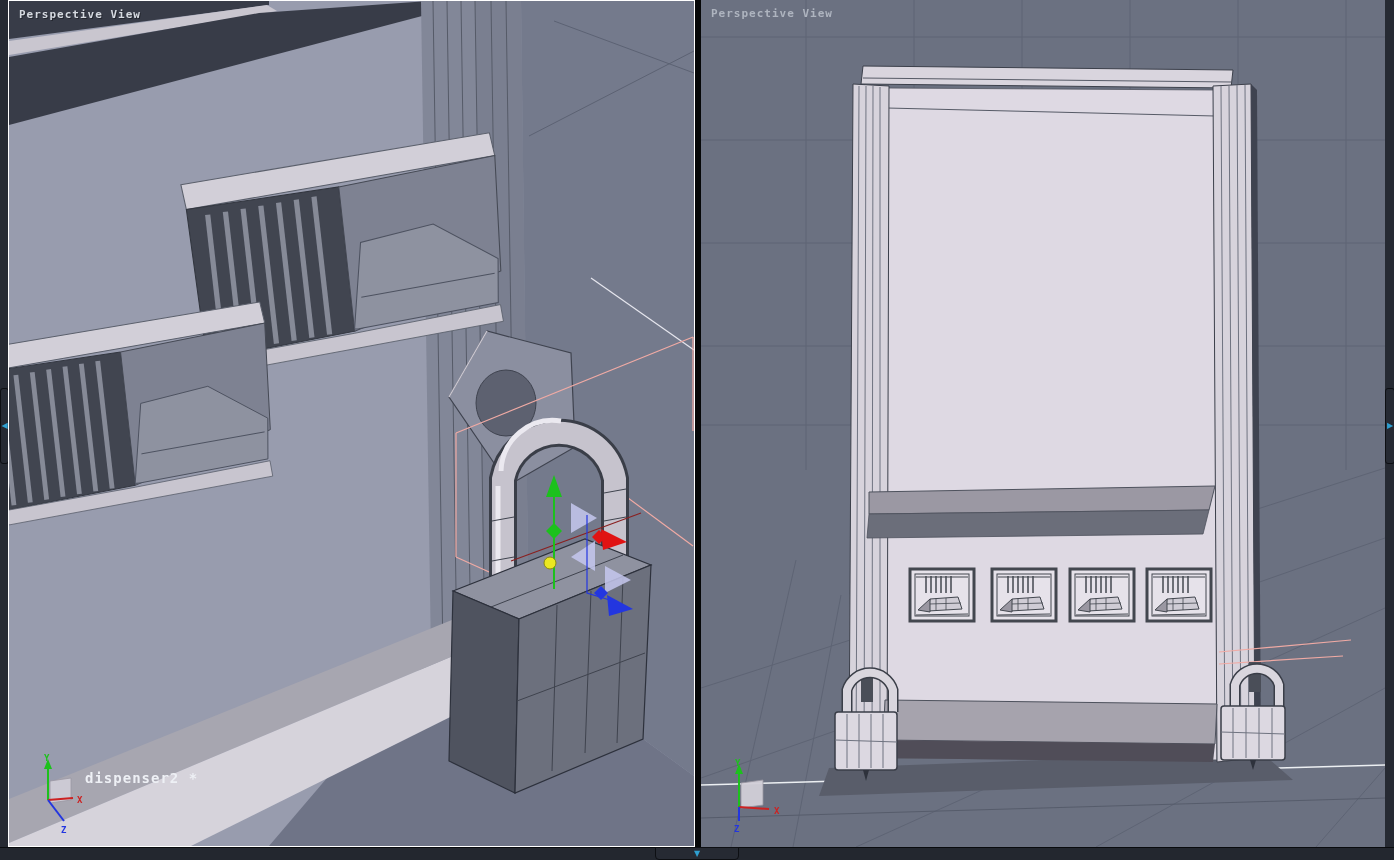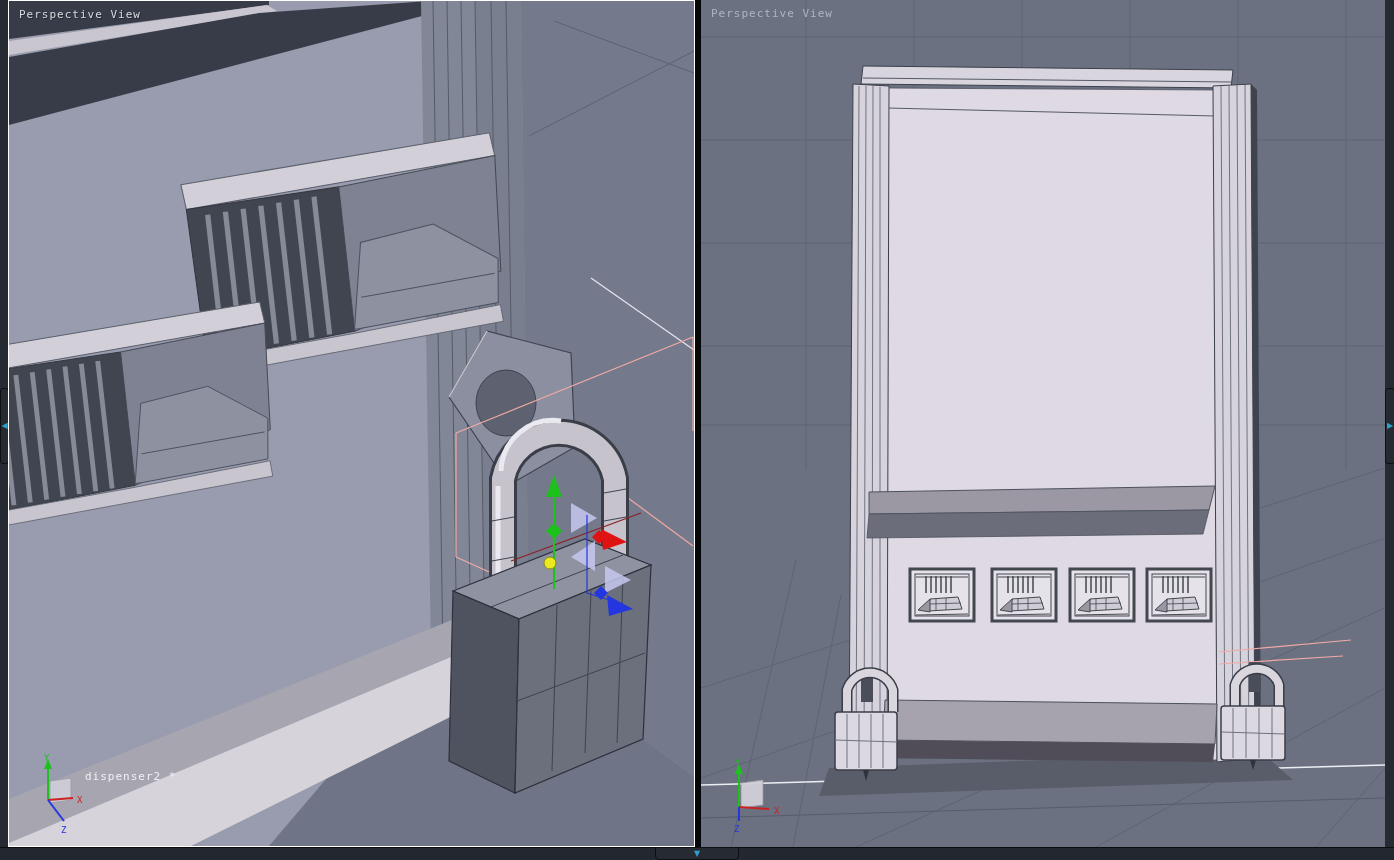--- a/index.html
+++ b/index.html
@@ -1,36 +1,36 @@
 <!DOCTYPE html>
 <html><head>
 <meta charset="utf-8">
 <style>
   html,body{margin:0;padding:0;background:#14161c;width:1394px;height:860px;overflow:hidden;
             font-family:"DejaVu Sans Mono","Liberation Mono",monospace;}
-  .abs{position:absolute;}
+  .abs{position:absolute;font-weight:bold;}
   #stage{position:relative;width:1394px;height:860px;}
 
   
   .edge-strip{background:#262a33;}
   .splitter-handle{border:1px solid #0d0f13;border-radius:3px;background:#262a33;
                    display:flex;align-items:center;justify-content:center;}
   .splitter-arrow{color:#2f9fd0;font-size:8px;line-height:1;font-family:"DejaVu Sans",sans-serif;}
 
   
   #vp-left{left:8px;top:0;width:687px;height:847px;border:1px solid #ffffff;box-sizing:border-box;
            background:#989cae;overflow:hidden;}
   #divider{left:695px;top:0;width:6px;height:847px;background:#060708;}
   #vp-right{left:701px;top:0;width:684px;height:847px;background:#6b7181;overflow:hidden;}
   #bottom-strip{left:0;top:847px;width:1394px;height:13px;background:#23272f;border-top:1px solid #090b0e;}
 
   .vp-title{position:absolute;left:10px;top:7px;font-size:11px;letter-spacing:1px;z-index:5;}
   #vp-left  .vp-title{color:#d6dae1;text-shadow:1px 1px 0 #23262e;}
   #vp-right .vp-title{color:#aeb4bf;}
-  .obj-label{position:absolute;font-size:11px;color:#eef0f5;z-index:5;letter-spacing:1px;}
+  .obj-label{position:absolute;font-size:14px;color:#eef0f5;z-index:5;letter-spacing:1px;}
   svg{display:block;}
   text{font-family:"DejaVu Sans Mono","Liberation Mono",monospace;}
 </style>
 </head>
 <body>
 
 <div id="stage">
 
   <div class="abs edge-strip" style="left:0;top:0;width:8px;height:847px;"></div>
   <div class="abs splitter-handle" style="left:0;top:388px;width:7px;height:74px;">

